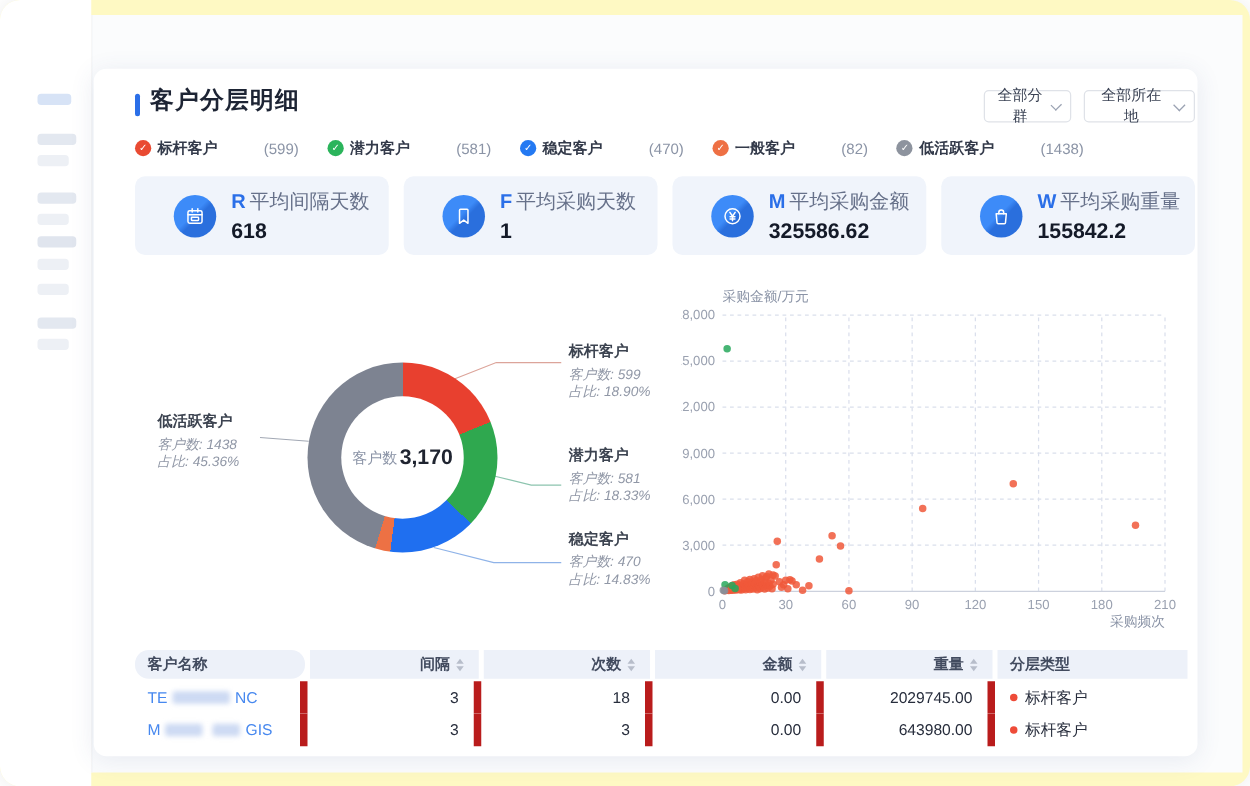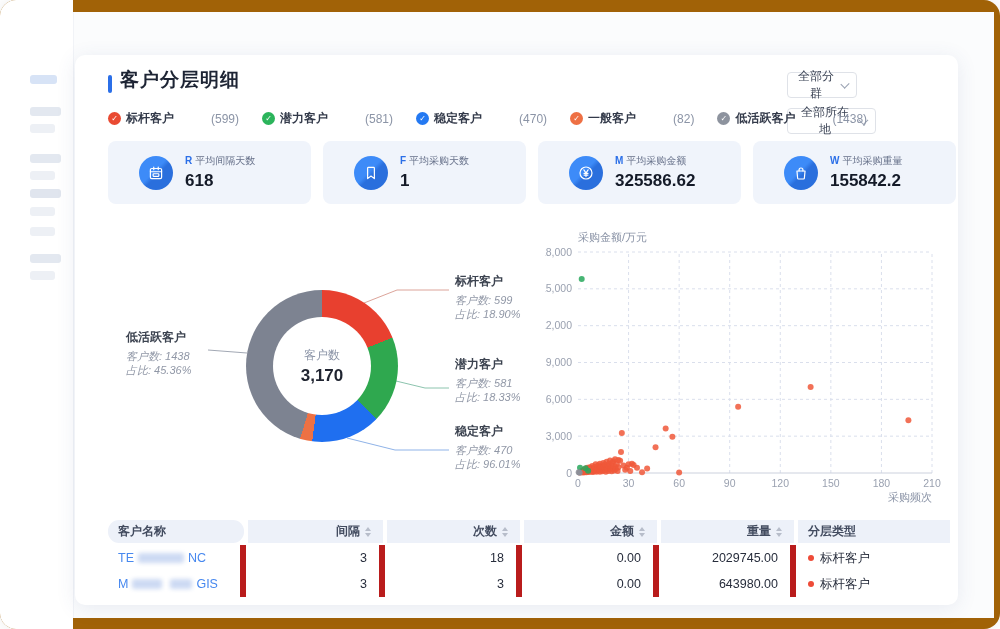--- a/index.html
+++ b/index.html
@@ -1,59 +1,59 @@
 <!DOCTYPE html>
 <html><head>
 <meta charset="utf-8">
 <style>
   html,body{margin:0;padding:0;background:#fff;width:1000px;height:629px;overflow:hidden;
     font-family:"Liberation Sans","DejaVu Sans",sans-serif;}
-  .frame{position:absolute;left:0;top:0;width:1000px;height:629px;background:#a16207;
+  .frame{position:absolute;left:0;top:0;width:1000px;height:629px;background:#fef9c3;
     border-radius:16px;box-shadow:0 0 18px rgba(0,0,0,.08);overflow:hidden;}
   
   .dots{position:absolute;left:28px;top:27px;display:flex;gap:5px;}
   .dot{width:10px;height:10px;border-radius:50%;}
   .d1{background:#ee4b38;}.d2{background:#ed6a55;}.d3{background:#2fbf6b;}
   
   .sidebar{position:absolute;left:0;top:0;width:73px;height:629px;background:#fff;}
   .sk{position:absolute;left:30px;height:9px;border-radius:3px;}
   .content-bg{position:absolute;left:73px;top:12px;width:920px;height:606px;background:#fbfcfd;border-left:1px solid #f1f3f7;}
   
   .card{position:absolute;left:75px;top:55px;width:883px;height:550px;background:#fff;
     border-radius:10px;box-shadow:0 3px 20px rgba(56,80,140,.10);}
   .title-marker{position:absolute;left:33px;top:20px;width:4px;height:18px;background:#2b6fe8;border-radius:2px;}
   .title{position:absolute;left:45px;top:12px;margin:0;font-size:19px;font-weight:700;color:#1d2434;letter-spacing:1px;}
-  .filters{position:absolute;left:712px;top:17px;display:flex;gap:10px;flex-direction:column;}
+  .filters{position:absolute;left:712px;top:17px;display:flex;gap:10px;}
   .select{display:flex;align-items:center;justify-content:space-between;height:26px;background:#fff;
     border:1px solid #dfe2e8;border-radius:4px;font-size:12px;color:#3a4254;padding:0 8px;cursor:pointer;
     font-family:inherit;}
   .select.f1{width:70px;}.select.f2{width:89px;}
   .chev{width:6px;height:6px;border-right:1.4px solid #9aa2b2;border-bottom:1.4px solid #9aa2b2;
     transform:rotate(45deg) translate(-1px,-1px);margin-left:6px;}
   
   .legend{position:absolute;left:33px;top:55px;display:flex;gap:23px;align-items:center;}
   .legend-item{display:flex;align-items:center;gap:5px;cursor:pointer;}
   .check{width:13px;height:13px;border-radius:50%;color:#fff;font-size:8px;font-weight:700;
     display:inline-flex;align-items:center;justify-content:center;line-height:1;}
   .legend-label{font-size:12px;font-weight:700;color:#333a4a;}
   .legend-count{font-size:12px;color:#8b94a6;margin-left:32px;}
   
   .stats{position:absolute;left:33px;top:86px;display:flex;gap:12px;}
   .stat-card{width:203px;height:63px;background:#f0f4fb;border-radius:8px;display:flex;align-items:center;padding-left:31px;box-sizing:border-box;gap:12px;}
   .stat-icon{width:34px;height:34px;border-radius:50%;background:linear-gradient(135deg,#3d8bf8 45%,#2a6fdd 55%);
     display:flex;align-items:center;justify-content:center;flex:0 0 auto;}
   .stat-icon svg{width:18px;height:18px;}
   .stat-icon svg *{fill:none;stroke:#fff;stroke-width:1.6;stroke-linecap:round;stroke-linejoin:round;}
-  .stat-label{font-size:10px;color:#67718a;}
+  .stat-label{font-size:16px;color:#67718a;}
   .stat-letter{color:#2b6fe8;font-weight:700;margin-right:3px;}
   .stat-value{font-size:17px;font-weight:700;color:#141a28;margin-top:3px;}
   
   .donut{position:absolute;left:171px;top:235px;width:152px;height:152px;border-radius:50%;cursor:pointer;}
   .donut-center{position:absolute;left:198px;top:262px;width:98px;height:98px;border-radius:50%;background:#fff;
-    display:flex;flex-direction:column;align-items:center;justify-content:center;gap:2px;}
+    display:flex;flex-direction:row;align-items:center;justify-content:center;gap:2px;}
   .donut-center .lab{font-size:12px;color:#8a93a6;}
   .donut-center .val{font-size:17px;font-weight:700;color:#1f2430;}
   .callout{position:absolute;width:130px;}
   .callout .ct{font-size:12px;font-weight:700;color:#3c4350;margin-bottom:3px;}
   .callout .cl{font-size:11px;color:#9097a6;line-height:14px;font-style:italic;}
   .callout-lines{position:absolute;left:0;top:165px;width:470px;height:300px;pointer-events:none;}
   
   .scatter{position:absolute;left:470px;top:170px;}
   .scatter text{font-family:"Liberation Sans","DejaVu Sans",sans-serif;}
   .tick-label{font-size:10.5px;fill:#9aa1b0;}
@@ -214,21 +214,21 @@
           <div class="cl">占比: 18.90%</div>
         </div>
         <div class="callout" style="left: 380px; top: 301px;">
           <div class="ct">潜力客户</div>
           <div class="cl">客户数: 581</div>
           <div class="cl">占比: 18.33%</div>
         </div>
         <div class="callout" style="left: 380px; top: 368px;">
           <div class="ct">稳定客户</div>
           <div class="cl">客户数: 470</div>
-          <div class="cl">占比: 96.01%</div>
+          <div class="cl">占比: 14.83%</div>
         </div>
         <div class="callout" style="left: 51px; top: 274px;">
           <div class="ct">低活跃客户</div>
           <div class="cl">客户数: 1438</div>
           <div class="cl">占比: 45.36%</div>
         </div>
       </div>
 
     <svg class="scatter" id="scatter" width="415" height="282">
         <text x="27" y="251.5" text-anchor="end" class="tick-label">0</text>

